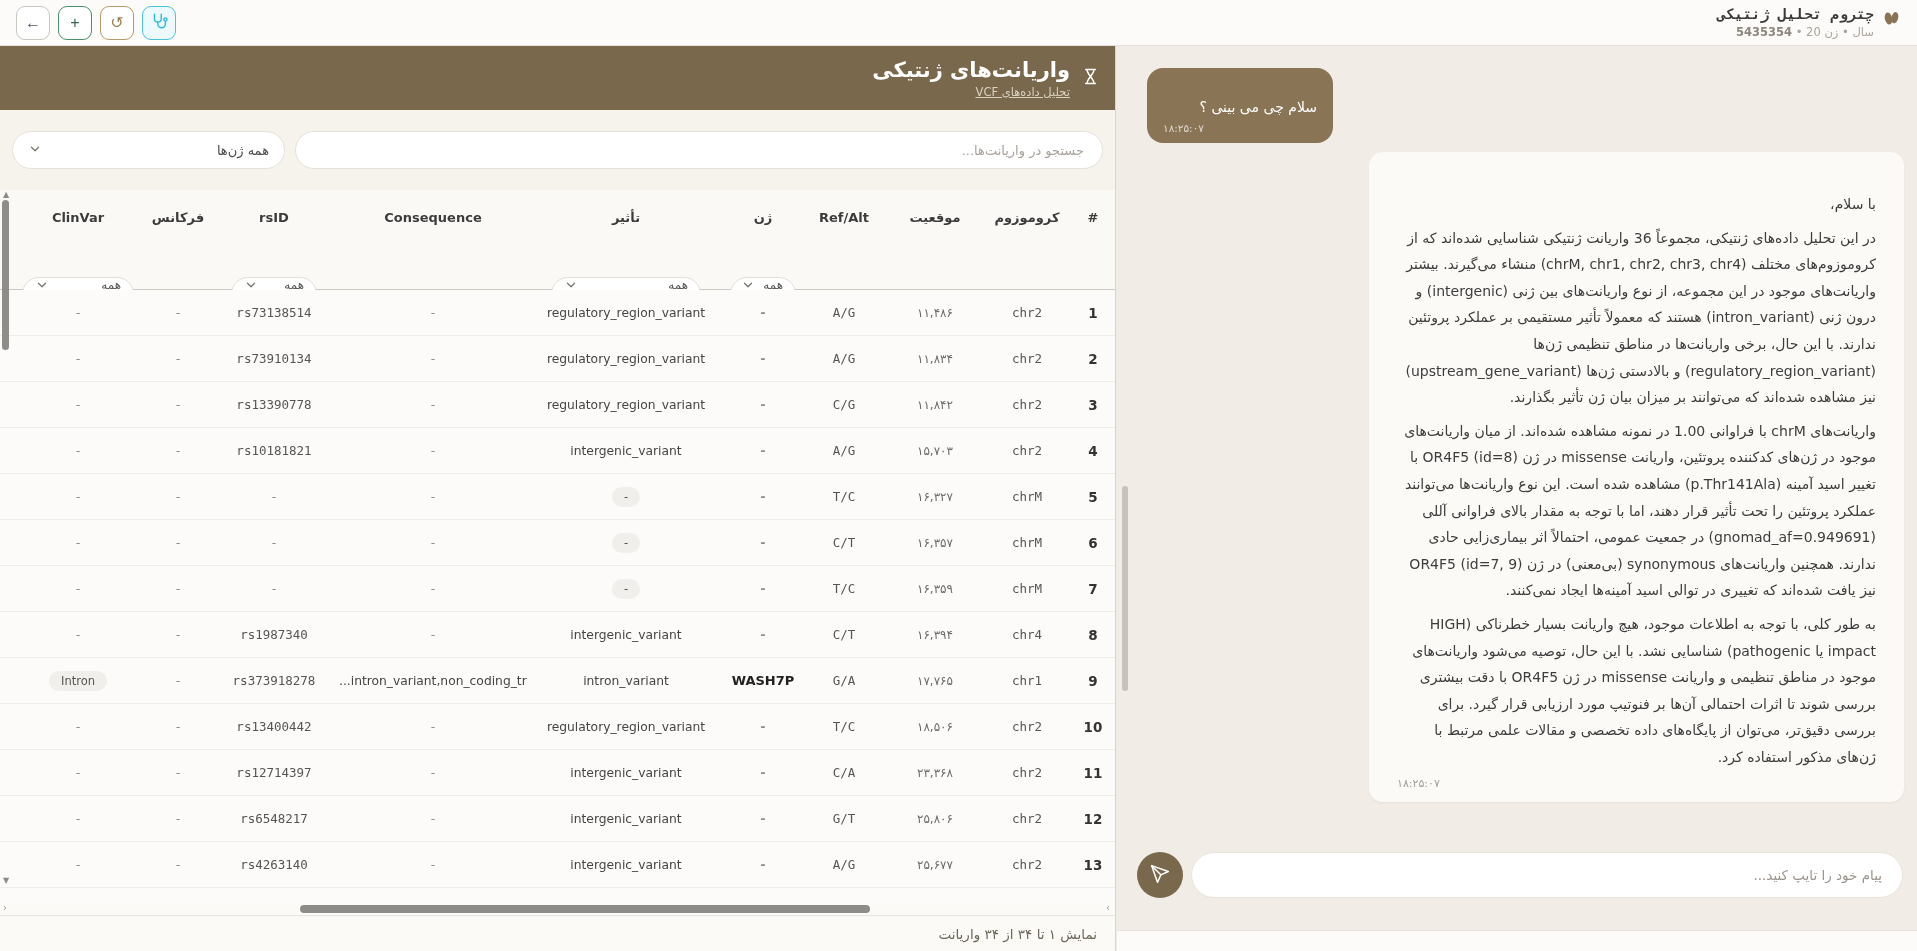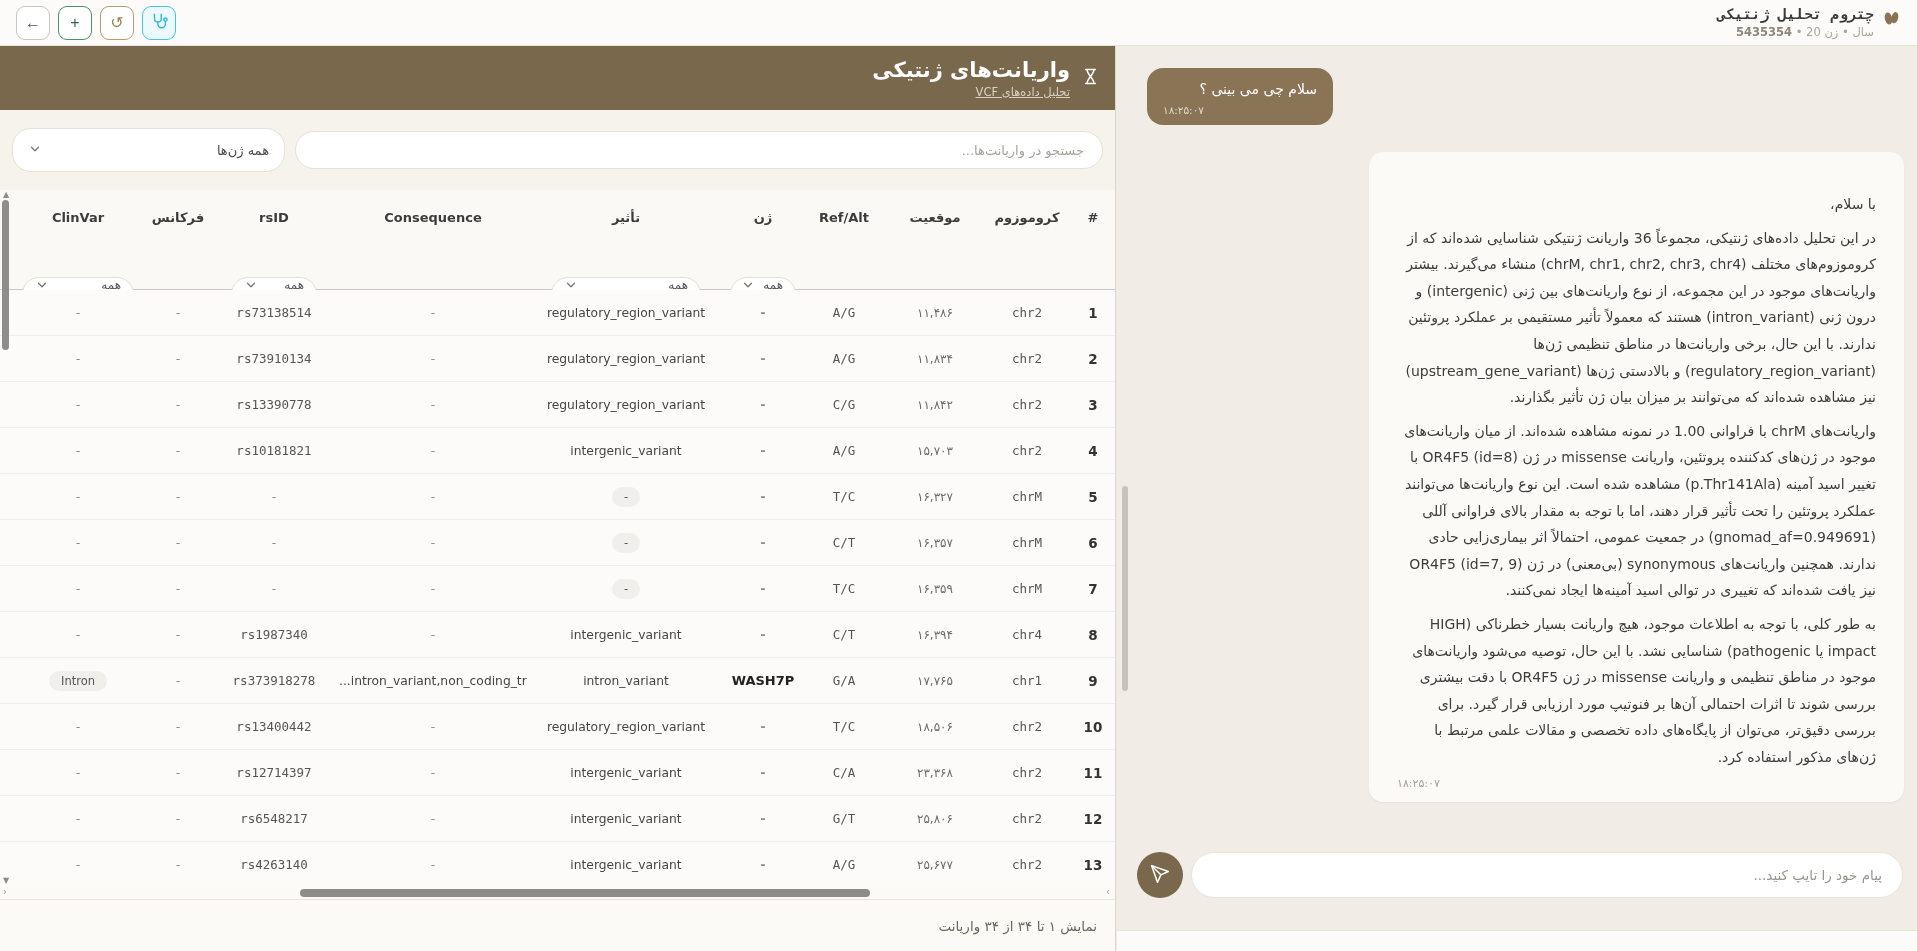--- a/index.html
+++ b/index.html
@@ -56,21 +56,21 @@
     height: 80px; background: #f6f3ec; flex: none;
     display: flex; align-items: center; gap: 10px; padding: 0 12px;
   }
   .search-input {
     flex: 1; height: 38px; border-radius: 19px; border: 1px solid #e6e2da;
     background: #fff; padding: 0 18px; font-size: 13px; color: #333;
     font-family: "DejaVu Sans", sans-serif; outline: none; direction: rtl;
   }
   .search-input::placeholder { color: #a8a39b; }
   .select-pill {
-    height: 44px; border-radius: 19px; border: 1px solid #e6e2da; background: #fff;
+    height: 38px; border-radius: 19px; border: 1px solid #e6e2da; background: #fff;
     display: flex; align-items: center; justify-content: space-between;
     padding: 0 15px; font-size: 13px; color: #4a4a4a; cursor: pointer; flex: none;
   }
   .select-impact { width: 260px; }
   .select-genes  { width: 273px; }
   
   .thead, .tfilter, .trow {
     display: grid;
     grid-template-columns: 44px 88px 96px 86px 76px 198px 188px 130px 62px 138px;
     align-items: center; padding-left: 10px; direction: rtl;
@@ -96,31 +96,31 @@
   .c-imp, .c-cons { direction: ltr; font-size: 12.3px; color: #454545; }
   .dash { color: #8e8e8e; font-family: "DejaVu Sans", sans-serif; }
   .badge {
     display: inline-block; background: #f0efec; border-radius: 999px;
     padding: 3px 12px; font-size: 11.5px; color: #555; direction: ltr;
   }
   .hscroll { height: 12px; position: relative; background: #fbfaf7; flex: none; }
   .hs-thumb { position: absolute; left: 300px; top: 2px; width: 570px; height: 8px; background: #8e8c88; border-radius: 5px; cursor: pointer; }
   .hs-arrow { position: absolute; top: -1px; font-size: 10px; color: #9a9a9a; }
   .table-footer {
-    height: 52px; border-top: 1px solid #e7e4dd; background: #fbfaf7; flex: none;
+    height: 36px; border-top: 1px solid #e7e4dd; background: #fbfaf7; flex: none;
     display: flex; align-items: center; padding: 12px 18px; font-size: 13.5px; color: #6d675b;
   }
   .v-thumb { position: absolute; left: 2px; top: 154px; width: 7px; height: 150px; background: #8f8d89; border-radius: 4px; z-index: 4; cursor: pointer; }
   .v-arrow { position: absolute; left: 3px; font-size: 8px; color: #8b8b8b; z-index: 4; }
   
   .chat-panel { position: absolute; top: 46px; left: 1117px; right: 0; bottom: 0; background: #f1ede6; }
   .chat-vthumb { position: absolute; left: 5px; top: 440px; width: 6px; height: 205px; background: #c7c3bc; border-radius: 3px; cursor: pointer; }
   .user-bubble {
     position: absolute; left: 30px; top: 22px; width: 186px;
-    background: #8a7456; border-radius: 16px; padding: 13px 16px 9px; color: #fff;
+    background: #8a7456; border-radius: 16px; padding: 31px 16px 9px; color: #fff;
   }
   .user-text { font-size: 14px; }
   .user-time { font-size: 10.5px; color: rgba(255,255,255,.72); margin-top: 7px; direction: ltr; text-align: left; }
   .ai-card {
     position: absolute; left: 252px; right: 13px; top: 106px;
     background: #fbfaf7; border-radius: 14px; padding: 32px 28px 12px;
     box-shadow: 0 1px 2px rgba(0,0,0,.05);
   }
   .ai-card p { font-size: 14px; line-height: 1.9; color: #3d3d3d; margin: 7px 0; text-align: right; }
   .ai-time { font-size: 11px; color: #a39e96; text-align: left; direction: ltr; margin-top: 2px; }

